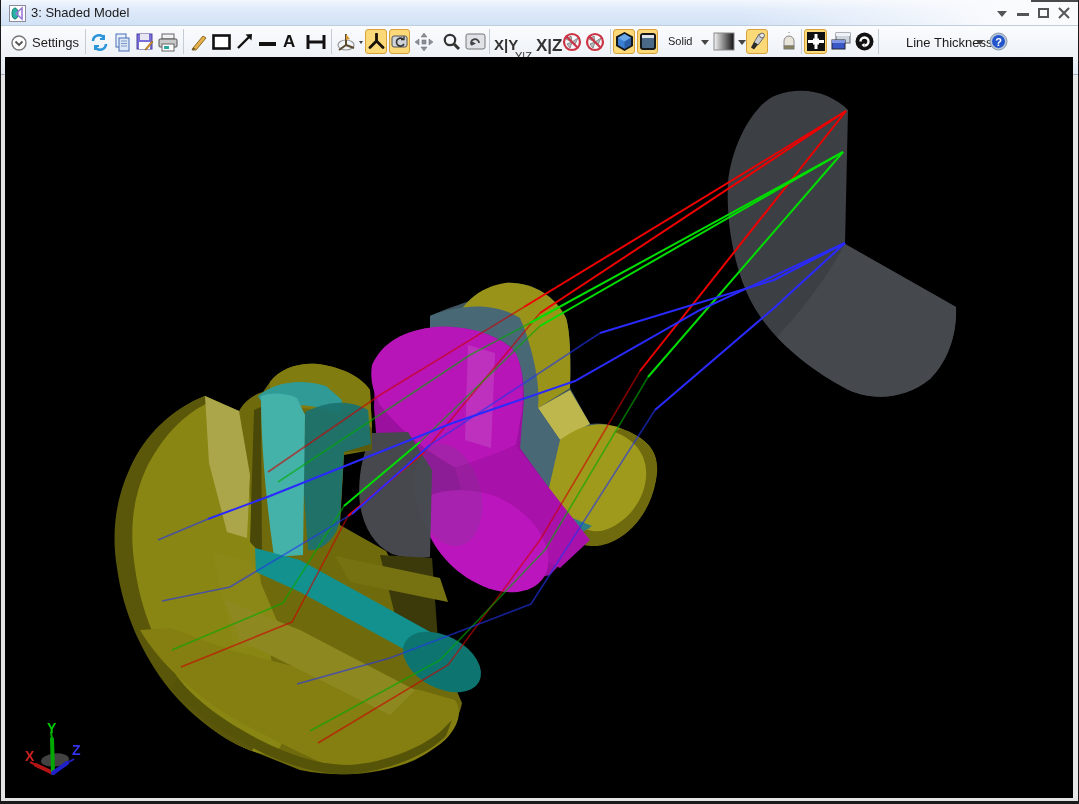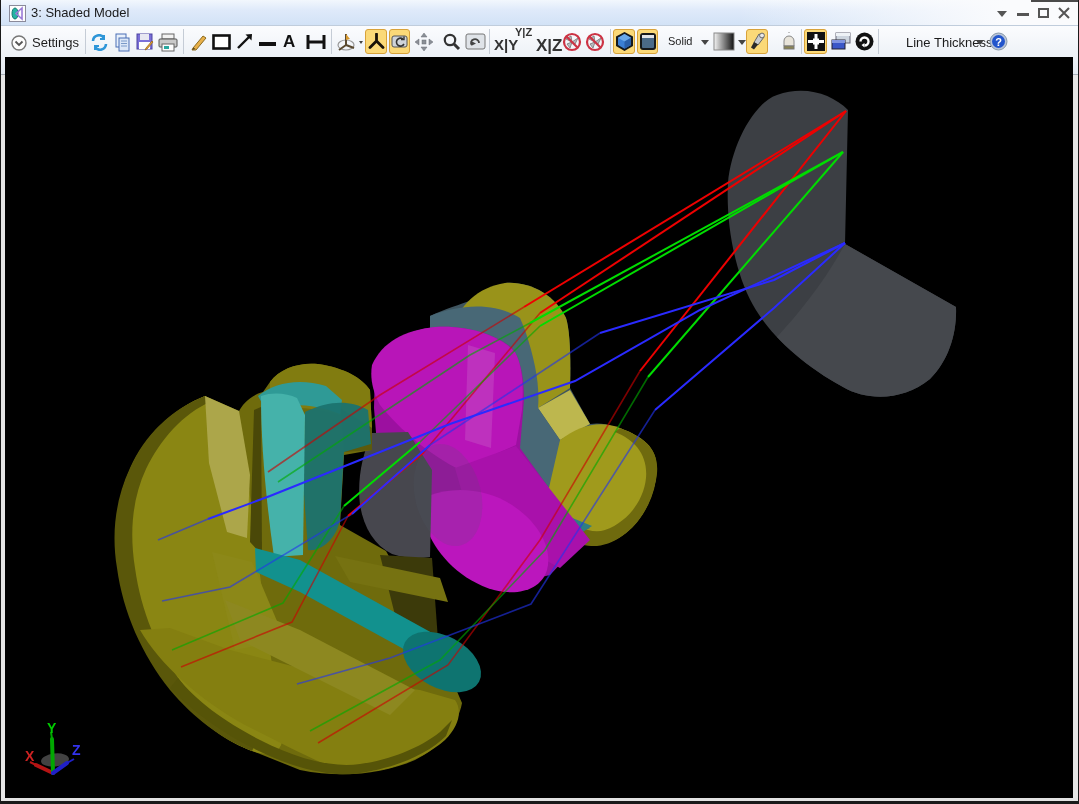--- a/index.html
+++ b/index.html
@@ -109,21 +109,21 @@
 <circle cx="8" cy="8" r="5.2" fill="none" stroke="#333" stroke-width="2.2"></circle>
 <path d="M12,12 L17,17" stroke="#333" stroke-width="3"></path>
       </svg>
 <svg style="position:absolute;left:464px;top:6px" width="21" height="19" viewBox="0 0 21 19">
 <rect x="1" y="2" width="19" height="15" rx="2" fill="#dfe3e8" stroke="#777"></rect>
 <path d="M7,13 a4,3.5 0 1 1 7,-2" fill="none" stroke="#444" stroke-width="1.8"></path>
 <path d="M6,9 l1,4.5 4,-2 z" fill="#444"></path>
       </svg>
 <div class="sep" style="left:488px"></div>
 <div style="position:absolute;left:493px;top:10px;font-size:15px;color:#333;font-weight:bold;white-space:nowrap">X|Y</div>
-<div style="position:absolute;left:514px;top:0;font-size:11px;color:#333;font-weight:bold;white-space:nowrap">Y|Z</div>
+<div style="position:absolute;left:514px;top:24px;font-size:11px;color:#333;font-weight:normal;white-space:nowrap">Y|Z</div>
 <div style="position:absolute;left:535px;top:10px;font-size:17px;color:#333;font-weight:bold;white-space:nowrap">X|Z</div>
 <svg style="position:absolute;left:561px;top:6px" width="20" height="20" viewBox="0 0 20 20">
 <g stroke="#888" fill="#b8bcc2">
           <path d="M10,10 L16,6 13,12 Z"></path>
           <path d="M10,10 L4,7 9,4 Z"></path>
           <path d="M10,10 L8,16 5,12 Z"></path>
         </g>
 <circle cx="10" cy="10" r="8" fill="none" stroke="#cc3344" stroke-width="2.2"></circle>
 <path d="M4.3,4.3 L15.7,15.7" stroke="#cc3344" stroke-width="2.2"></path>
       </svg>

